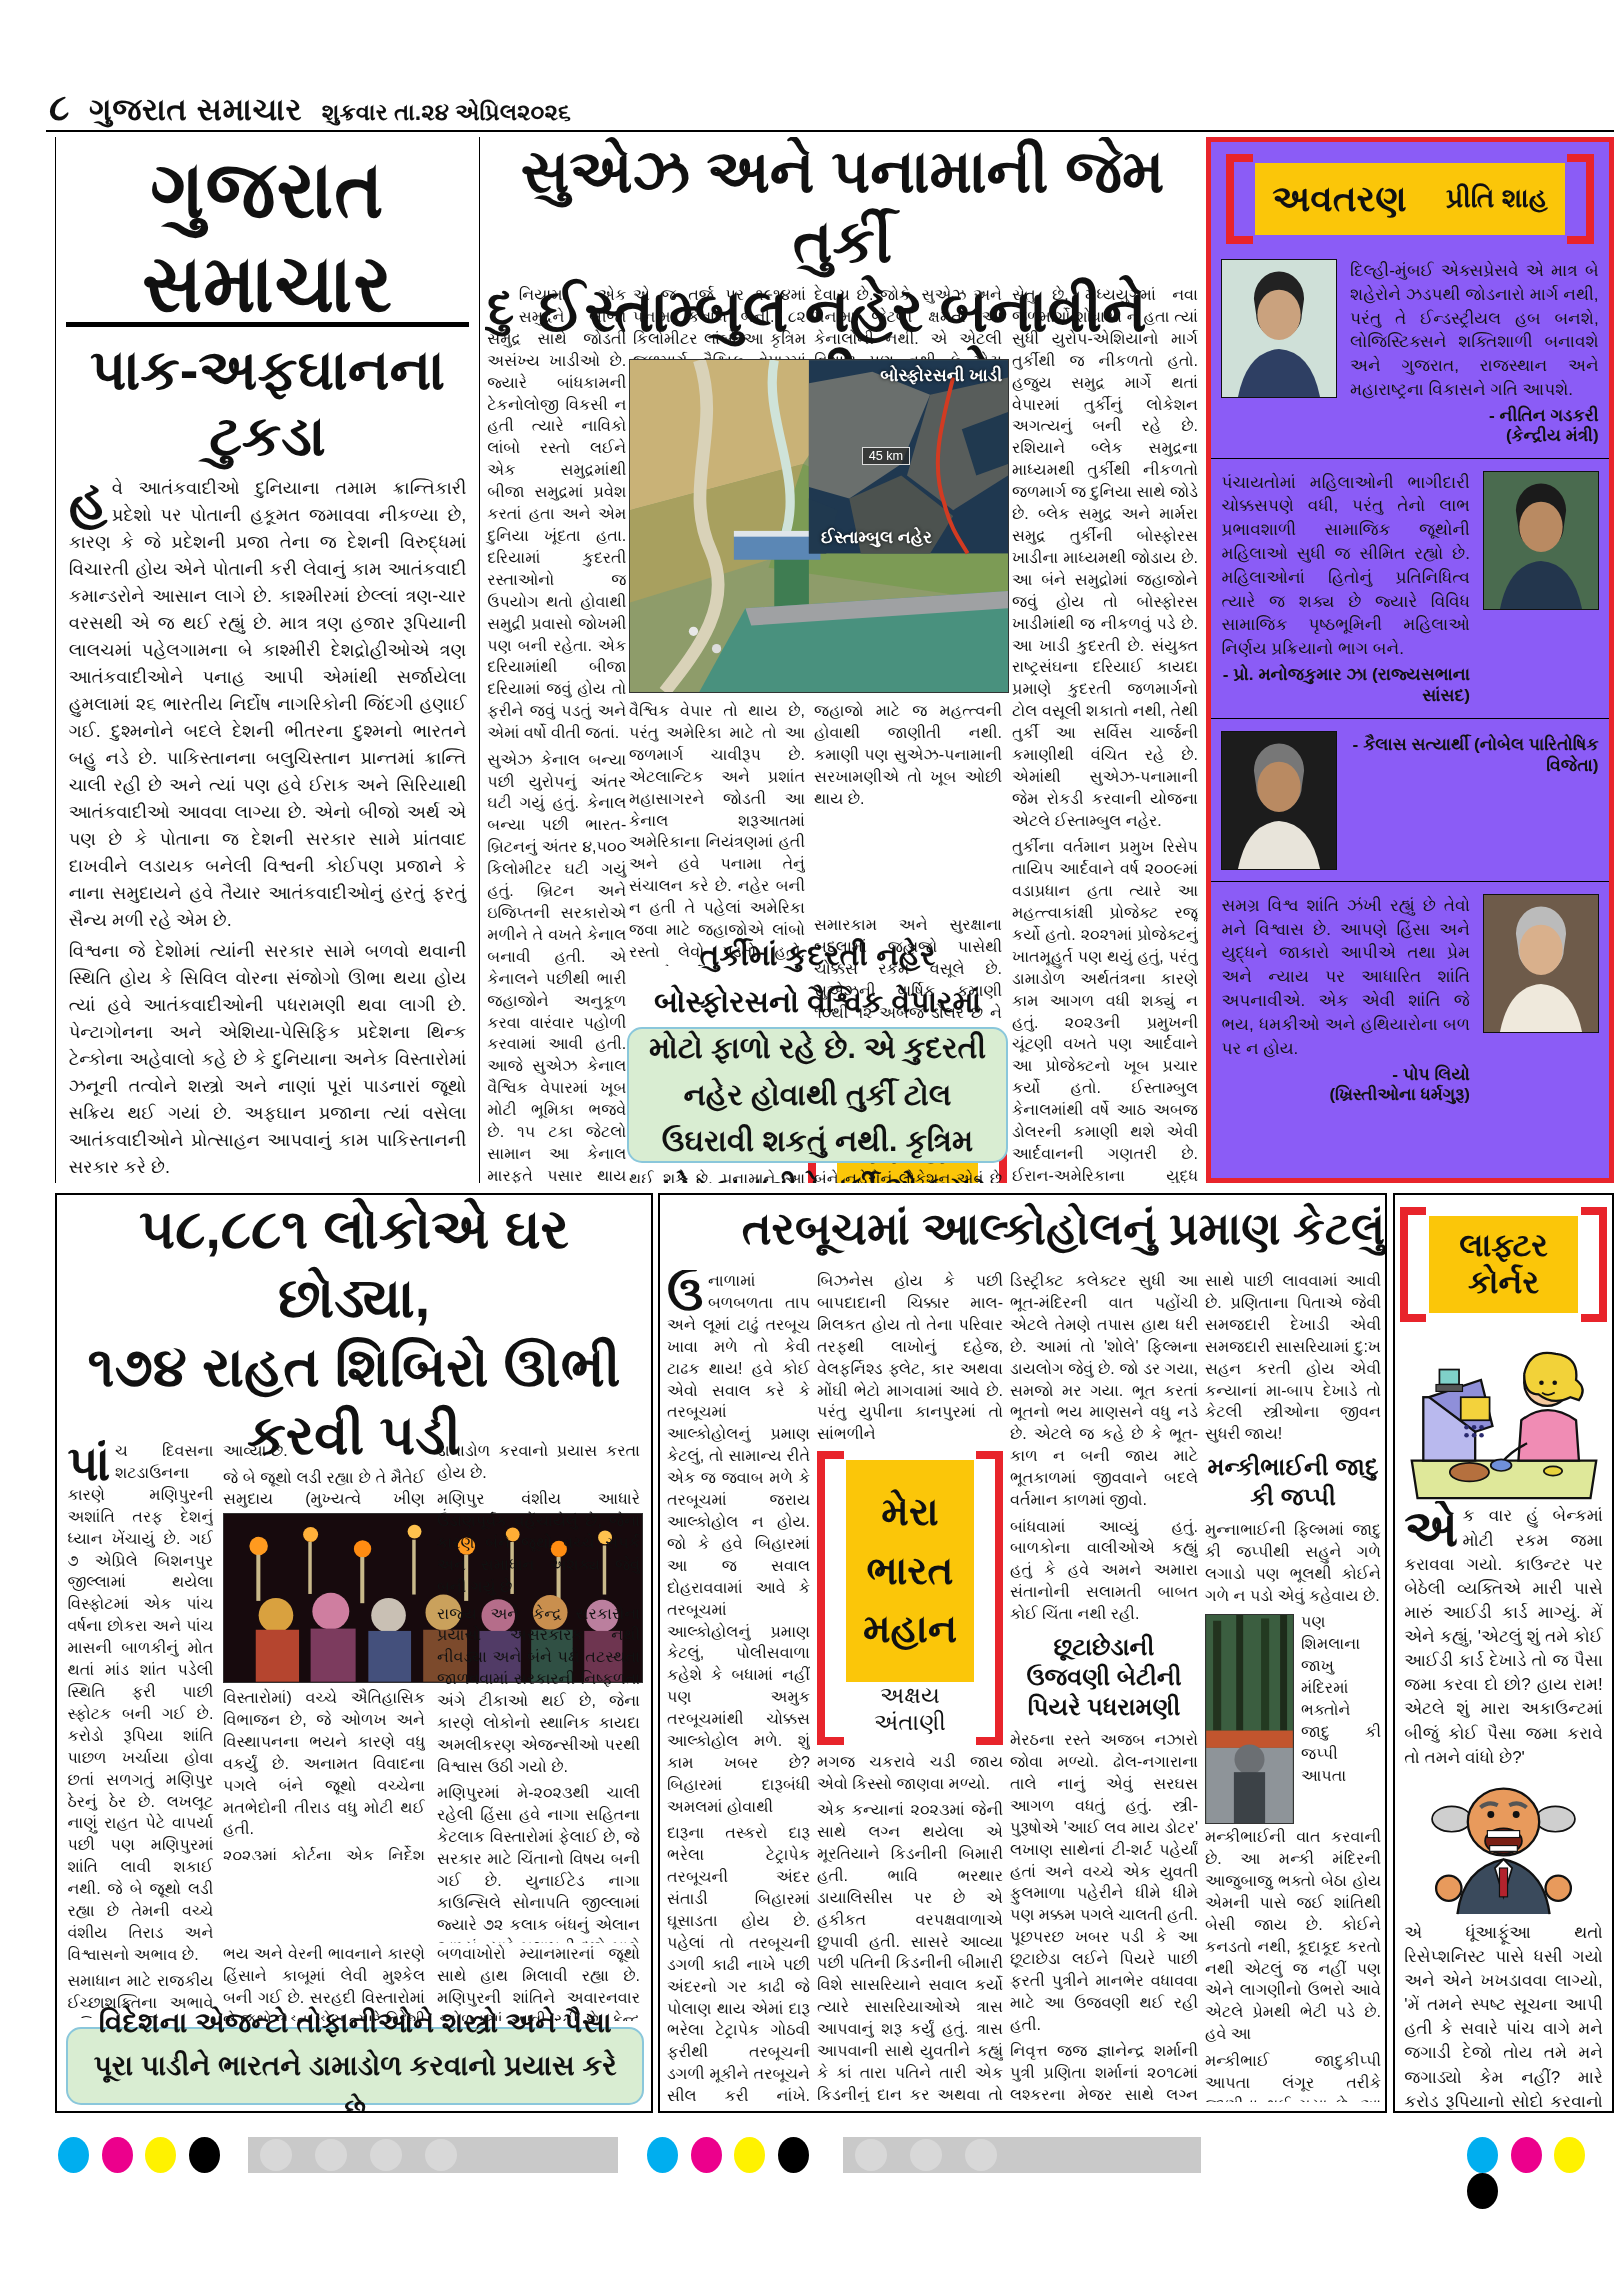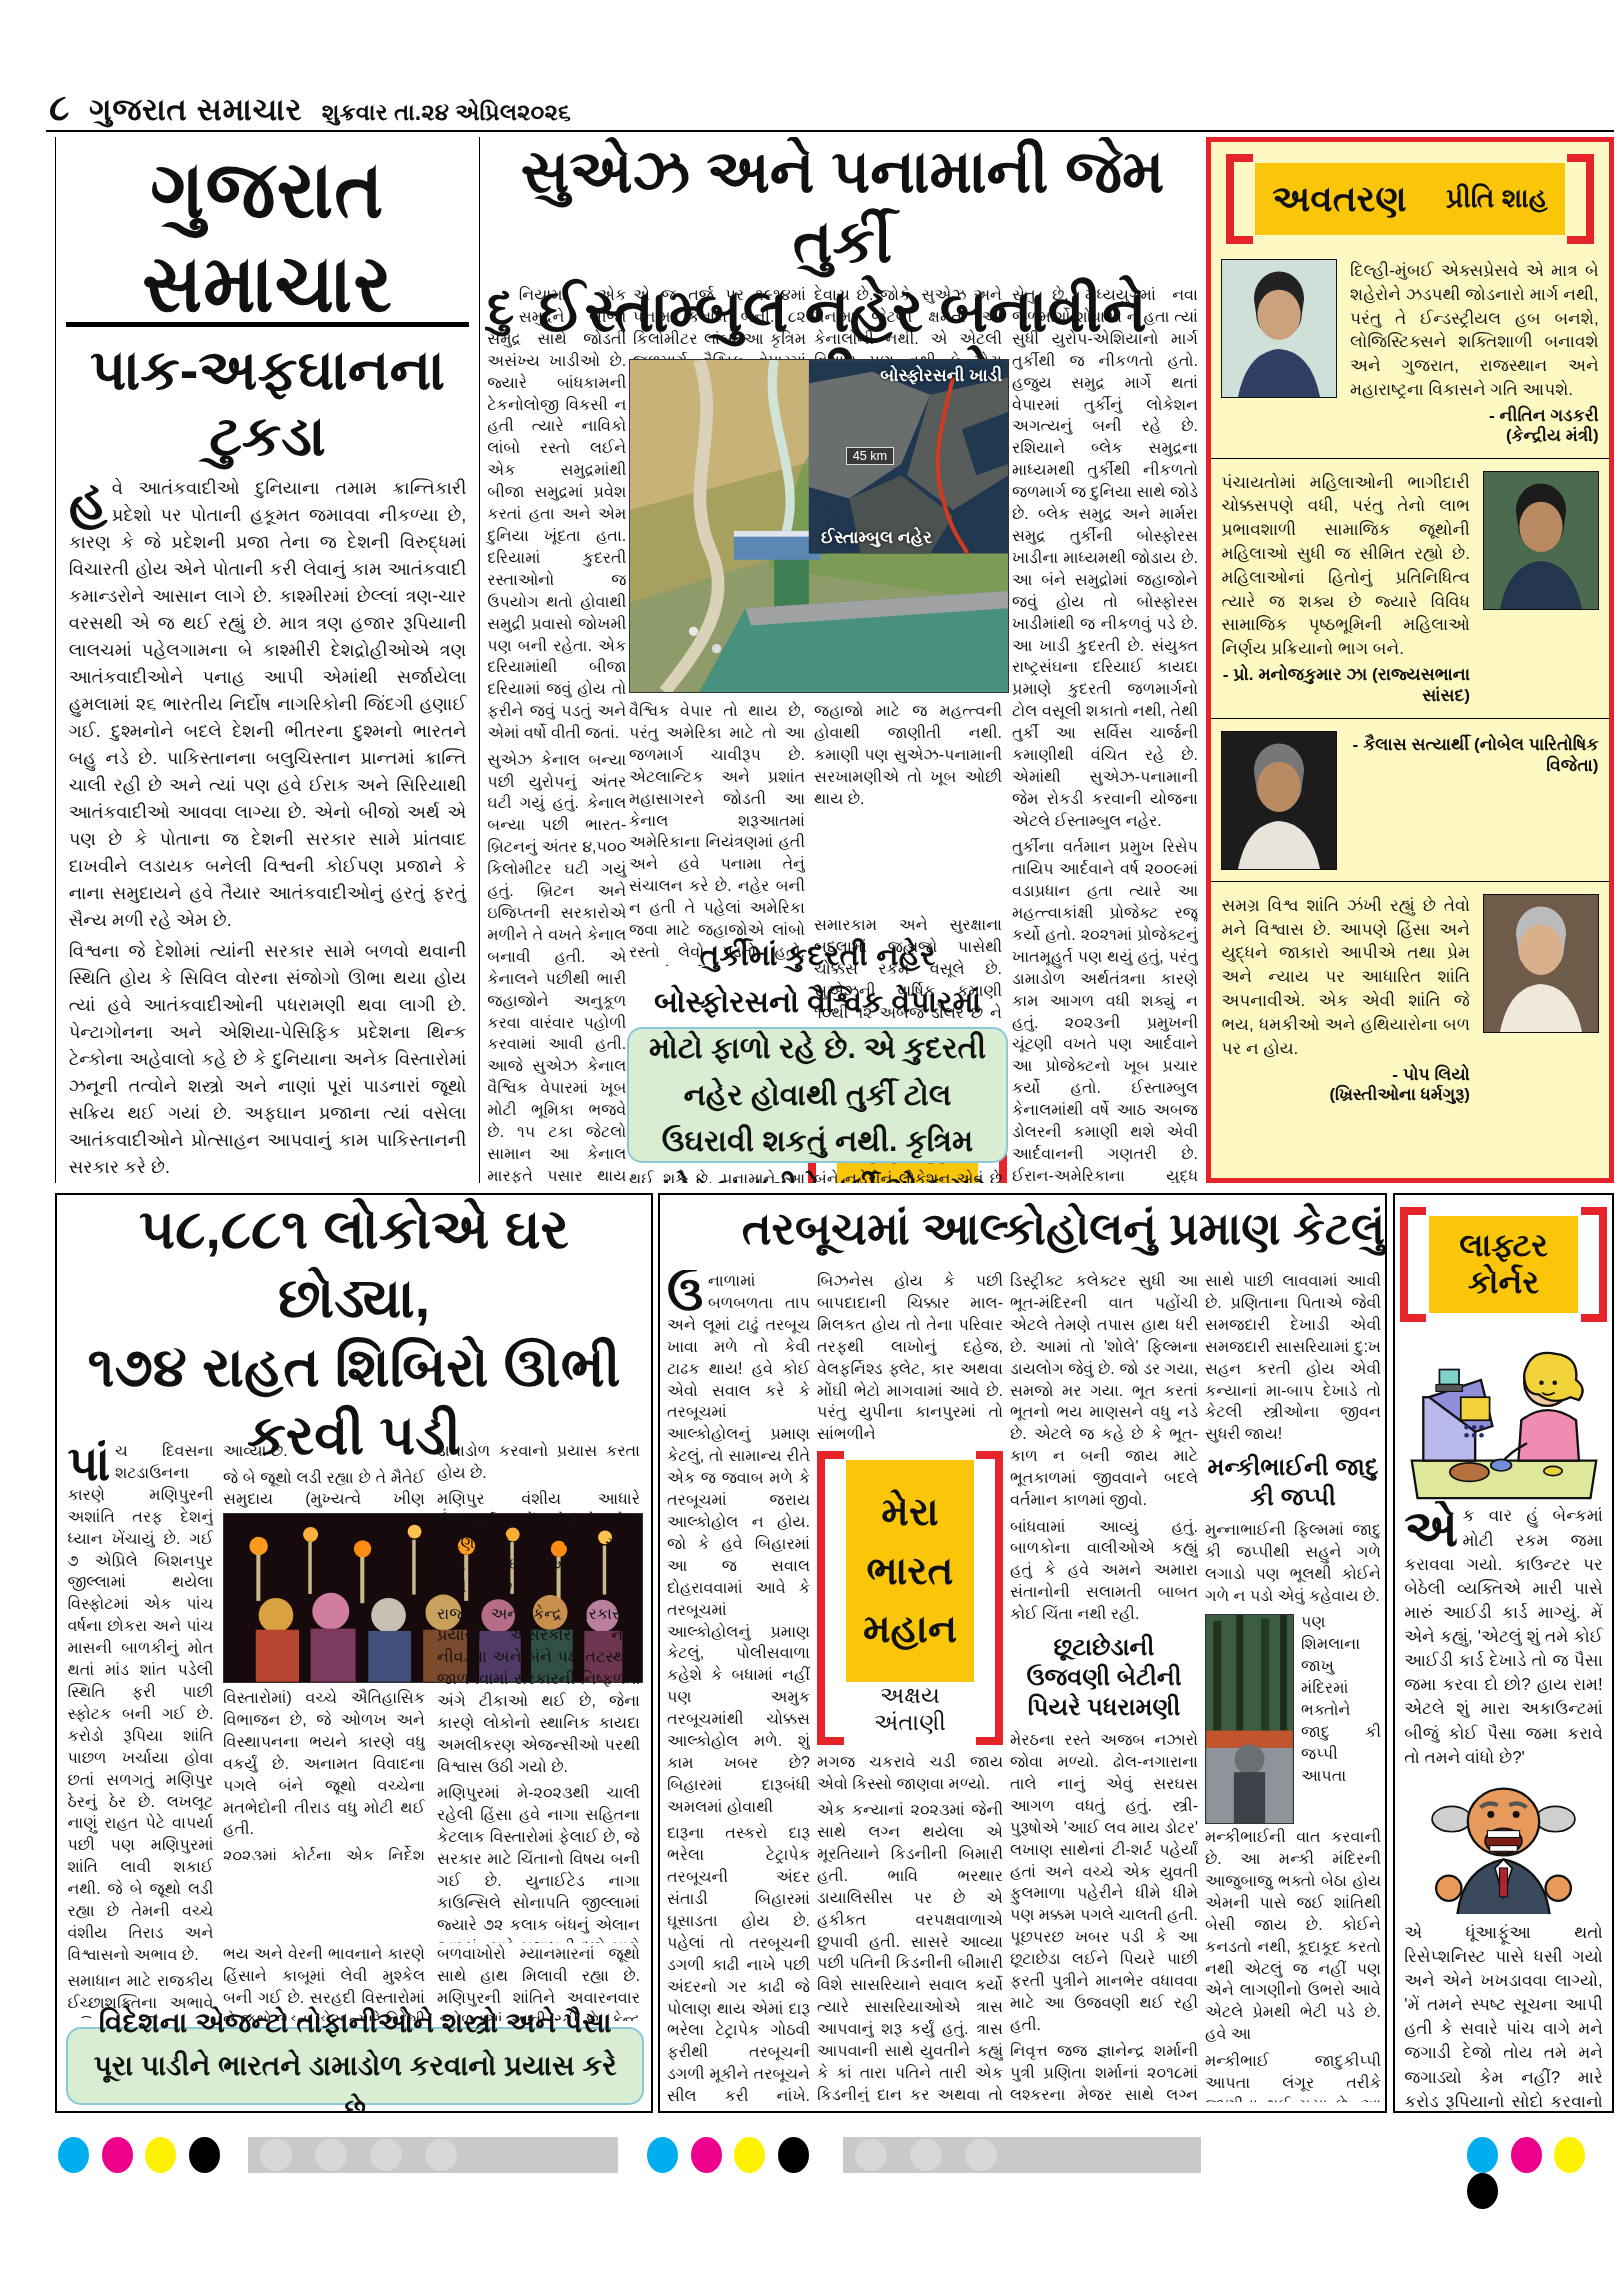--- a/index.html
+++ b/index.html
@@ -33,21 +33,21 @@
   .brk::after{right:0;border-left:none;}
   .ybox{background:#FBC609;text-align:center;font-weight:900;}
   .ww .ybox{font-size:37px;padding:30px 5.8px;}
   .mbm .ybox{font-size:39px;line-height:1.5;padding:23px 5.8px;}
   .lfc .ybox{font-size:32px;padding:11.6px 3.5px;}
   .feature-byline{text-align:center;font-size:23px;font-weight:normal;margin-top:0;}
   .green-note{background:#D9EDD2;border:2.3px solid #8AC7DB;border-radius:15px;
               font-size:30px;font-weight:bold;text-align:center;line-height:1.55;
               display:flex;align-items:center;justify-content:center;padding:5.8px 14px;box-sizing:border-box;}
   
-  .q-outer{border:5.2px solid #E8242B;background:#fef9c3;box-sizing:border-box;overflow:hidden;}
+  .q-outer{border:5.2px solid #E8242B;background:#8b5cf6;box-sizing:border-box;overflow:hidden;}
   .q-titlebar .ybox{display:flex;justify-content:space-between;align-items:center;padding:15px 17.3px;}
   .q-title{font-size:36px;font-weight:900;}
   .q-byline{font-size:26.6px;font-weight:bold;}
   .q-row{display:flex;gap:12.7px;padding:11.6px 10.4px;border-top:1.7px solid #000;}
   .q-row.first{border-top:none;}
   .q-row.rev{flex-direction:row-reverse;}
   .q-photo{flex:0 0 116px;height:139px;border:1.7px solid #111;box-sizing:border-box;}
   .q-photo svg{width:100%;height:100%;display:block;}
   .q-body{flex:1;}
   .q-text{font-size:17px;line-height:1.4;text-align:justify;margin:0;}
@@ -125,21 +125,21 @@
           <polygon points="310,40 420,20 520,60 470,180 380,240 310,220" fill="#6a6f6d"></polygon>
           <polygon points="520,60 655,30 655,200 560,260 480,200" fill="#585d5b"></polygon>
           <polygon points="380,240 470,200 560,270 520,335 400,335" fill="#4c524f"></polygon>
           <polygon points="310,240 360,260 340,335 310,335" fill="#20394f"></polygon>
           <polygon points="575,120 655,90 655,180 600,200" fill="#20394f"></polygon>
           <path d="M560,30 C540,110 520,180 545,250 C555,290 570,310 585,335" stroke="#d23b22" stroke-width="7" fill="none"></path>
         </g>
       </svg>
       <div class="inset-label" style="right:5.8px;top:4.6px;">બોસ્ફોરસની ખાડી</div>
       <div class="inset-label" style="left:191px;bottom:144px;">ઈસ્તામ્બુલ નહેર</div>
-      <div class="scale-box" style="right:114px;top:87px;">45 km</div>
+      <div class="scale-box" style="right:98px;top:87px;">45 km</div>
     </div>
 
     <div class="abs" style="left:144px;top:563px;width:176px;height:266px;overflow:hidden;">
         <p class="bp">વૈશ્વિક વેપાર તો થાય છે, પરંતુ અમેરિકા માટે તો આ જળમાર્ગ ચાવીરૂપ છે. એટલાન્ટિક અને પ્રશાંત મહાસાગરને જોડતી આ કેનાલ શરૂઆતમાં અમેરિકાના નિયંત્રણમાં હતી અને હવે પનામા તેનું સંચાલન કરે છે. નહેર બની ન હતી તે પહેલાં અમેરિકા જવા માટે જહાજોએ લાંબો રસ્તો લેવો પડતો હતો. સવાસો વર્ષ પહેલાં પનામા કેનાલ બની ત્યારે એ ઈજનેરી અજાયબી ગણાતી હતી. પનામાના સાંકળા ભાગને કાપીને નહેર બનાવવામાં આવી હતી. પનામાએ ૨૦૧૬માં તેને મોટી બનાવી હોવાથી વિશાળ જહાજો પણ હવે પસાર</p>
       </div>
     <div class="abs" style="left:329px;top:563px;width:188px;">
         <p class="bp">જહાજો માટે જ મહત્ત્વની હોવાથી જાણીતી નથી. કમાણી પણ સુએઝ-પનામાની સરખામણીએ તો ખૂબ ઓછી થાય છે.</p>
       </div>
 
     <div class="abs brk ww" style="left:323px;top:633px;width:199px;box-sizing:border-box;">

